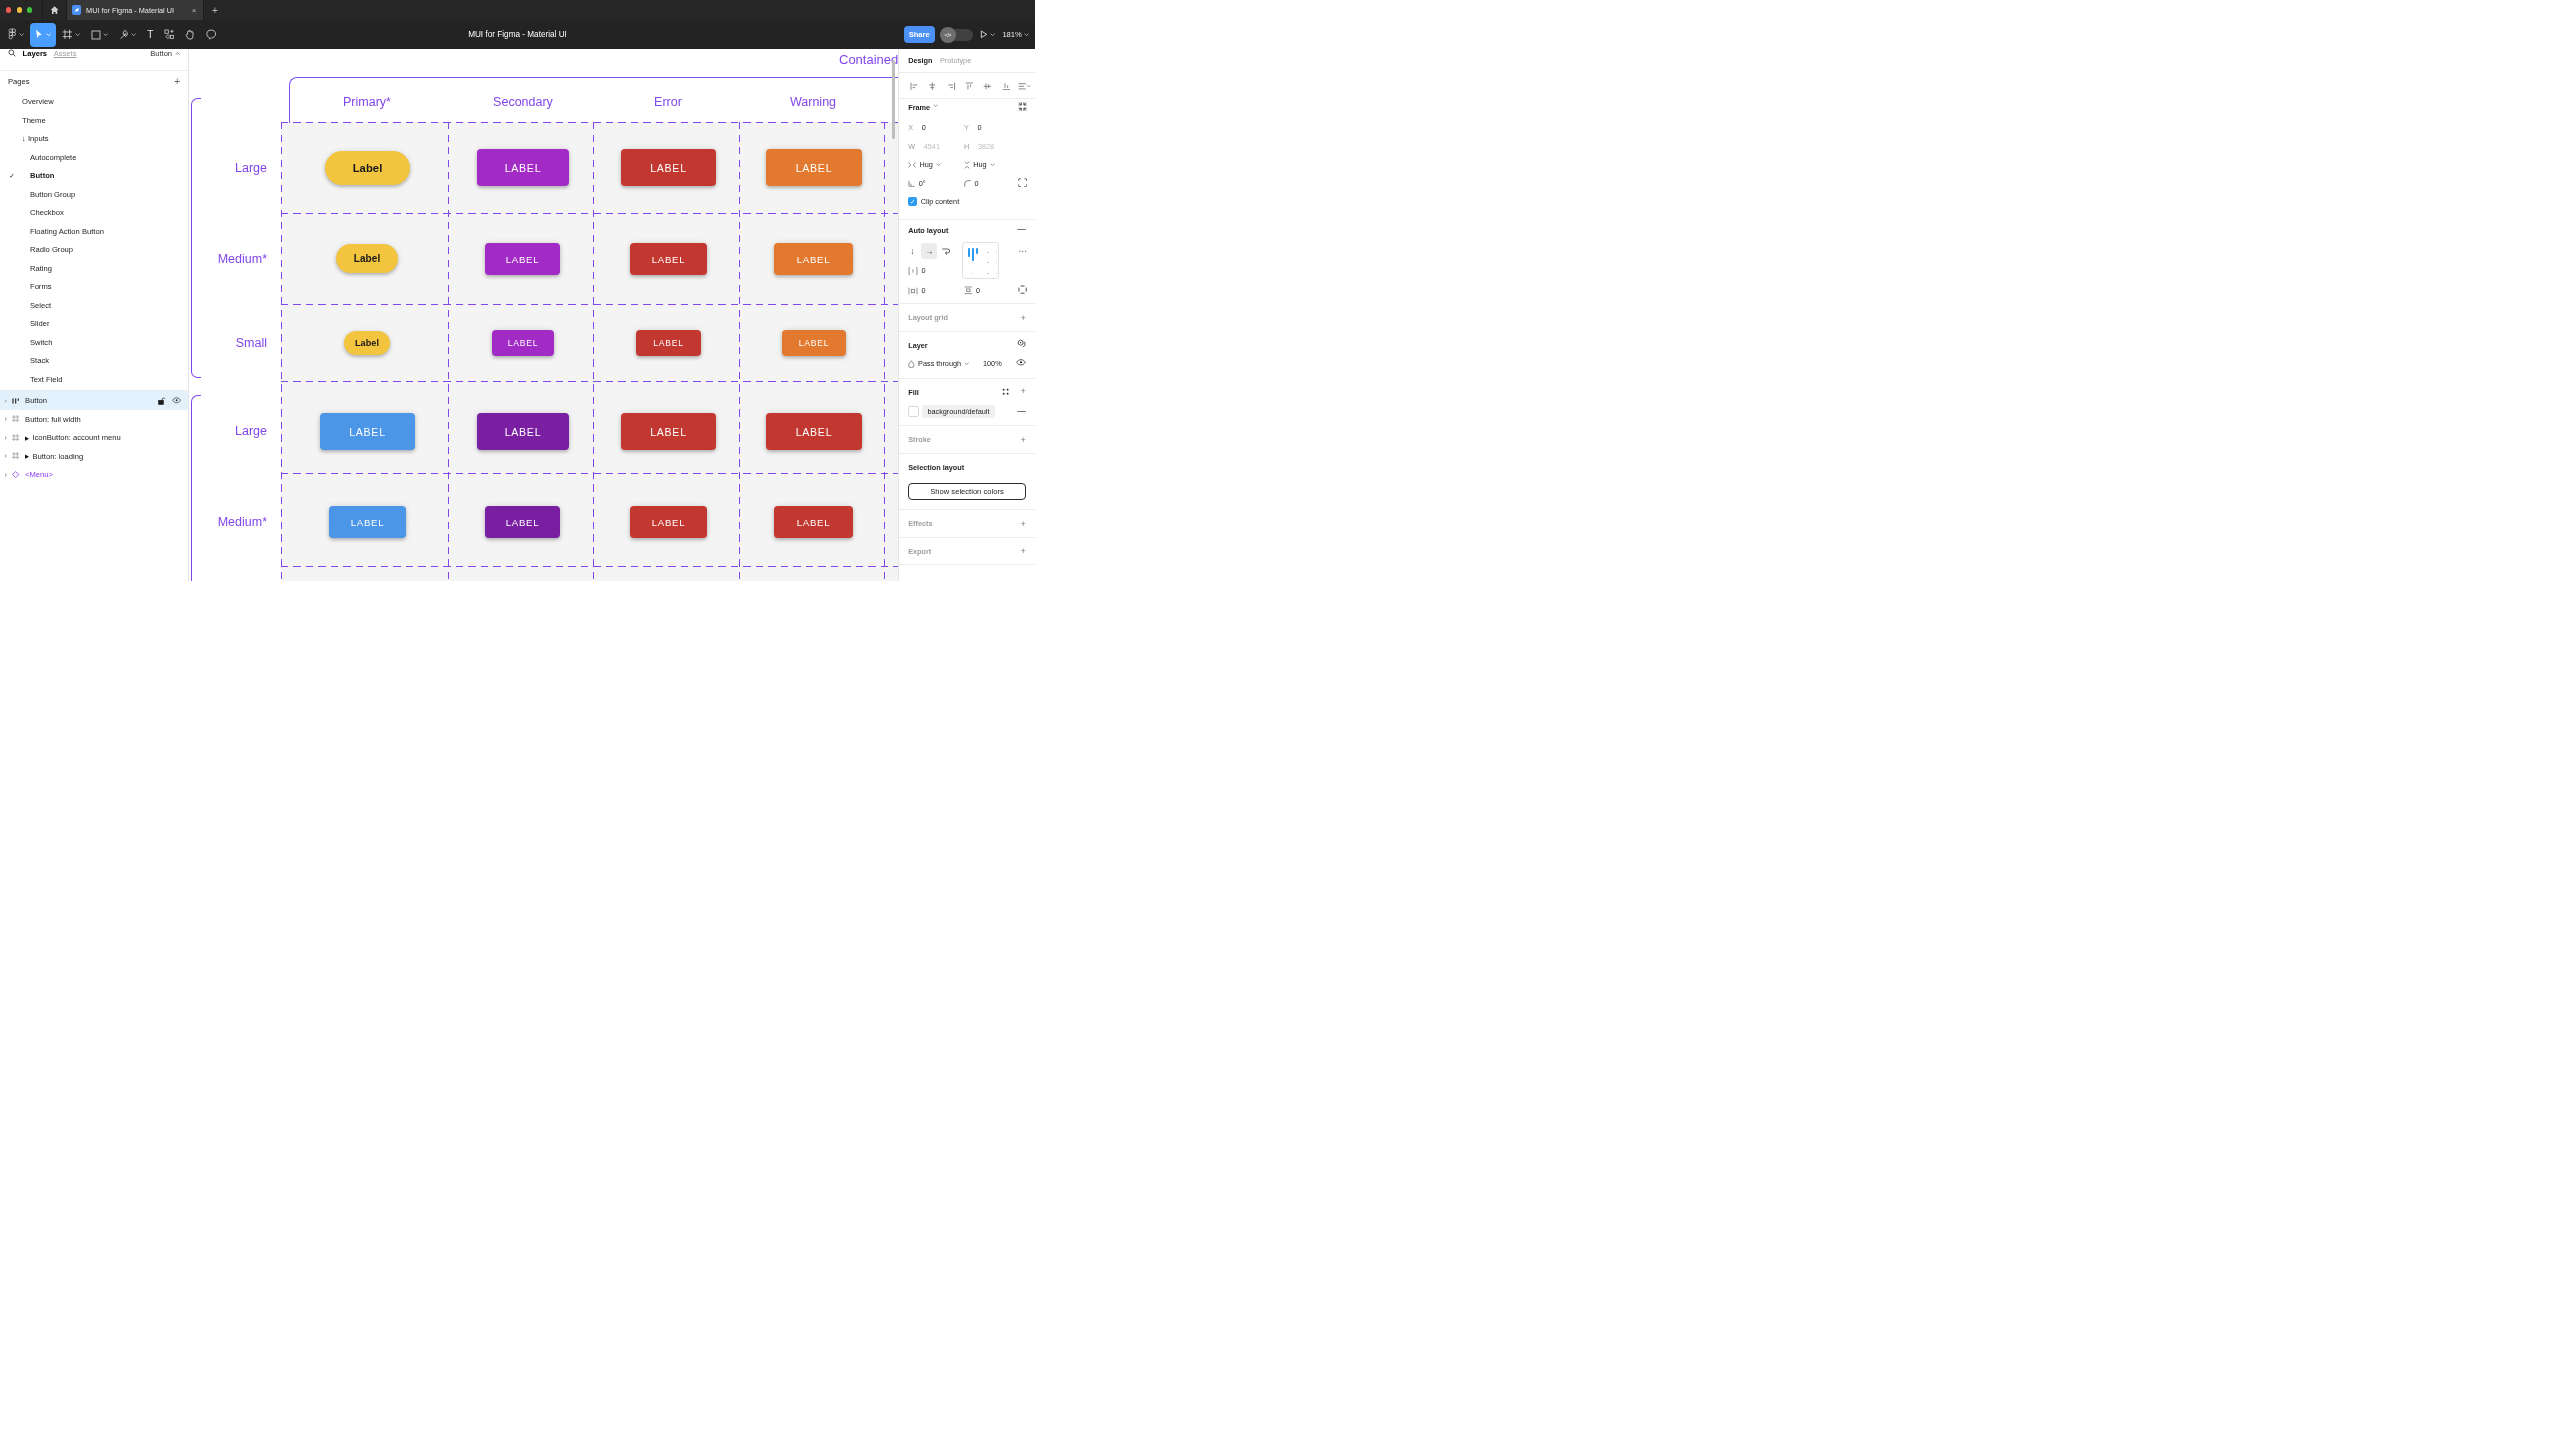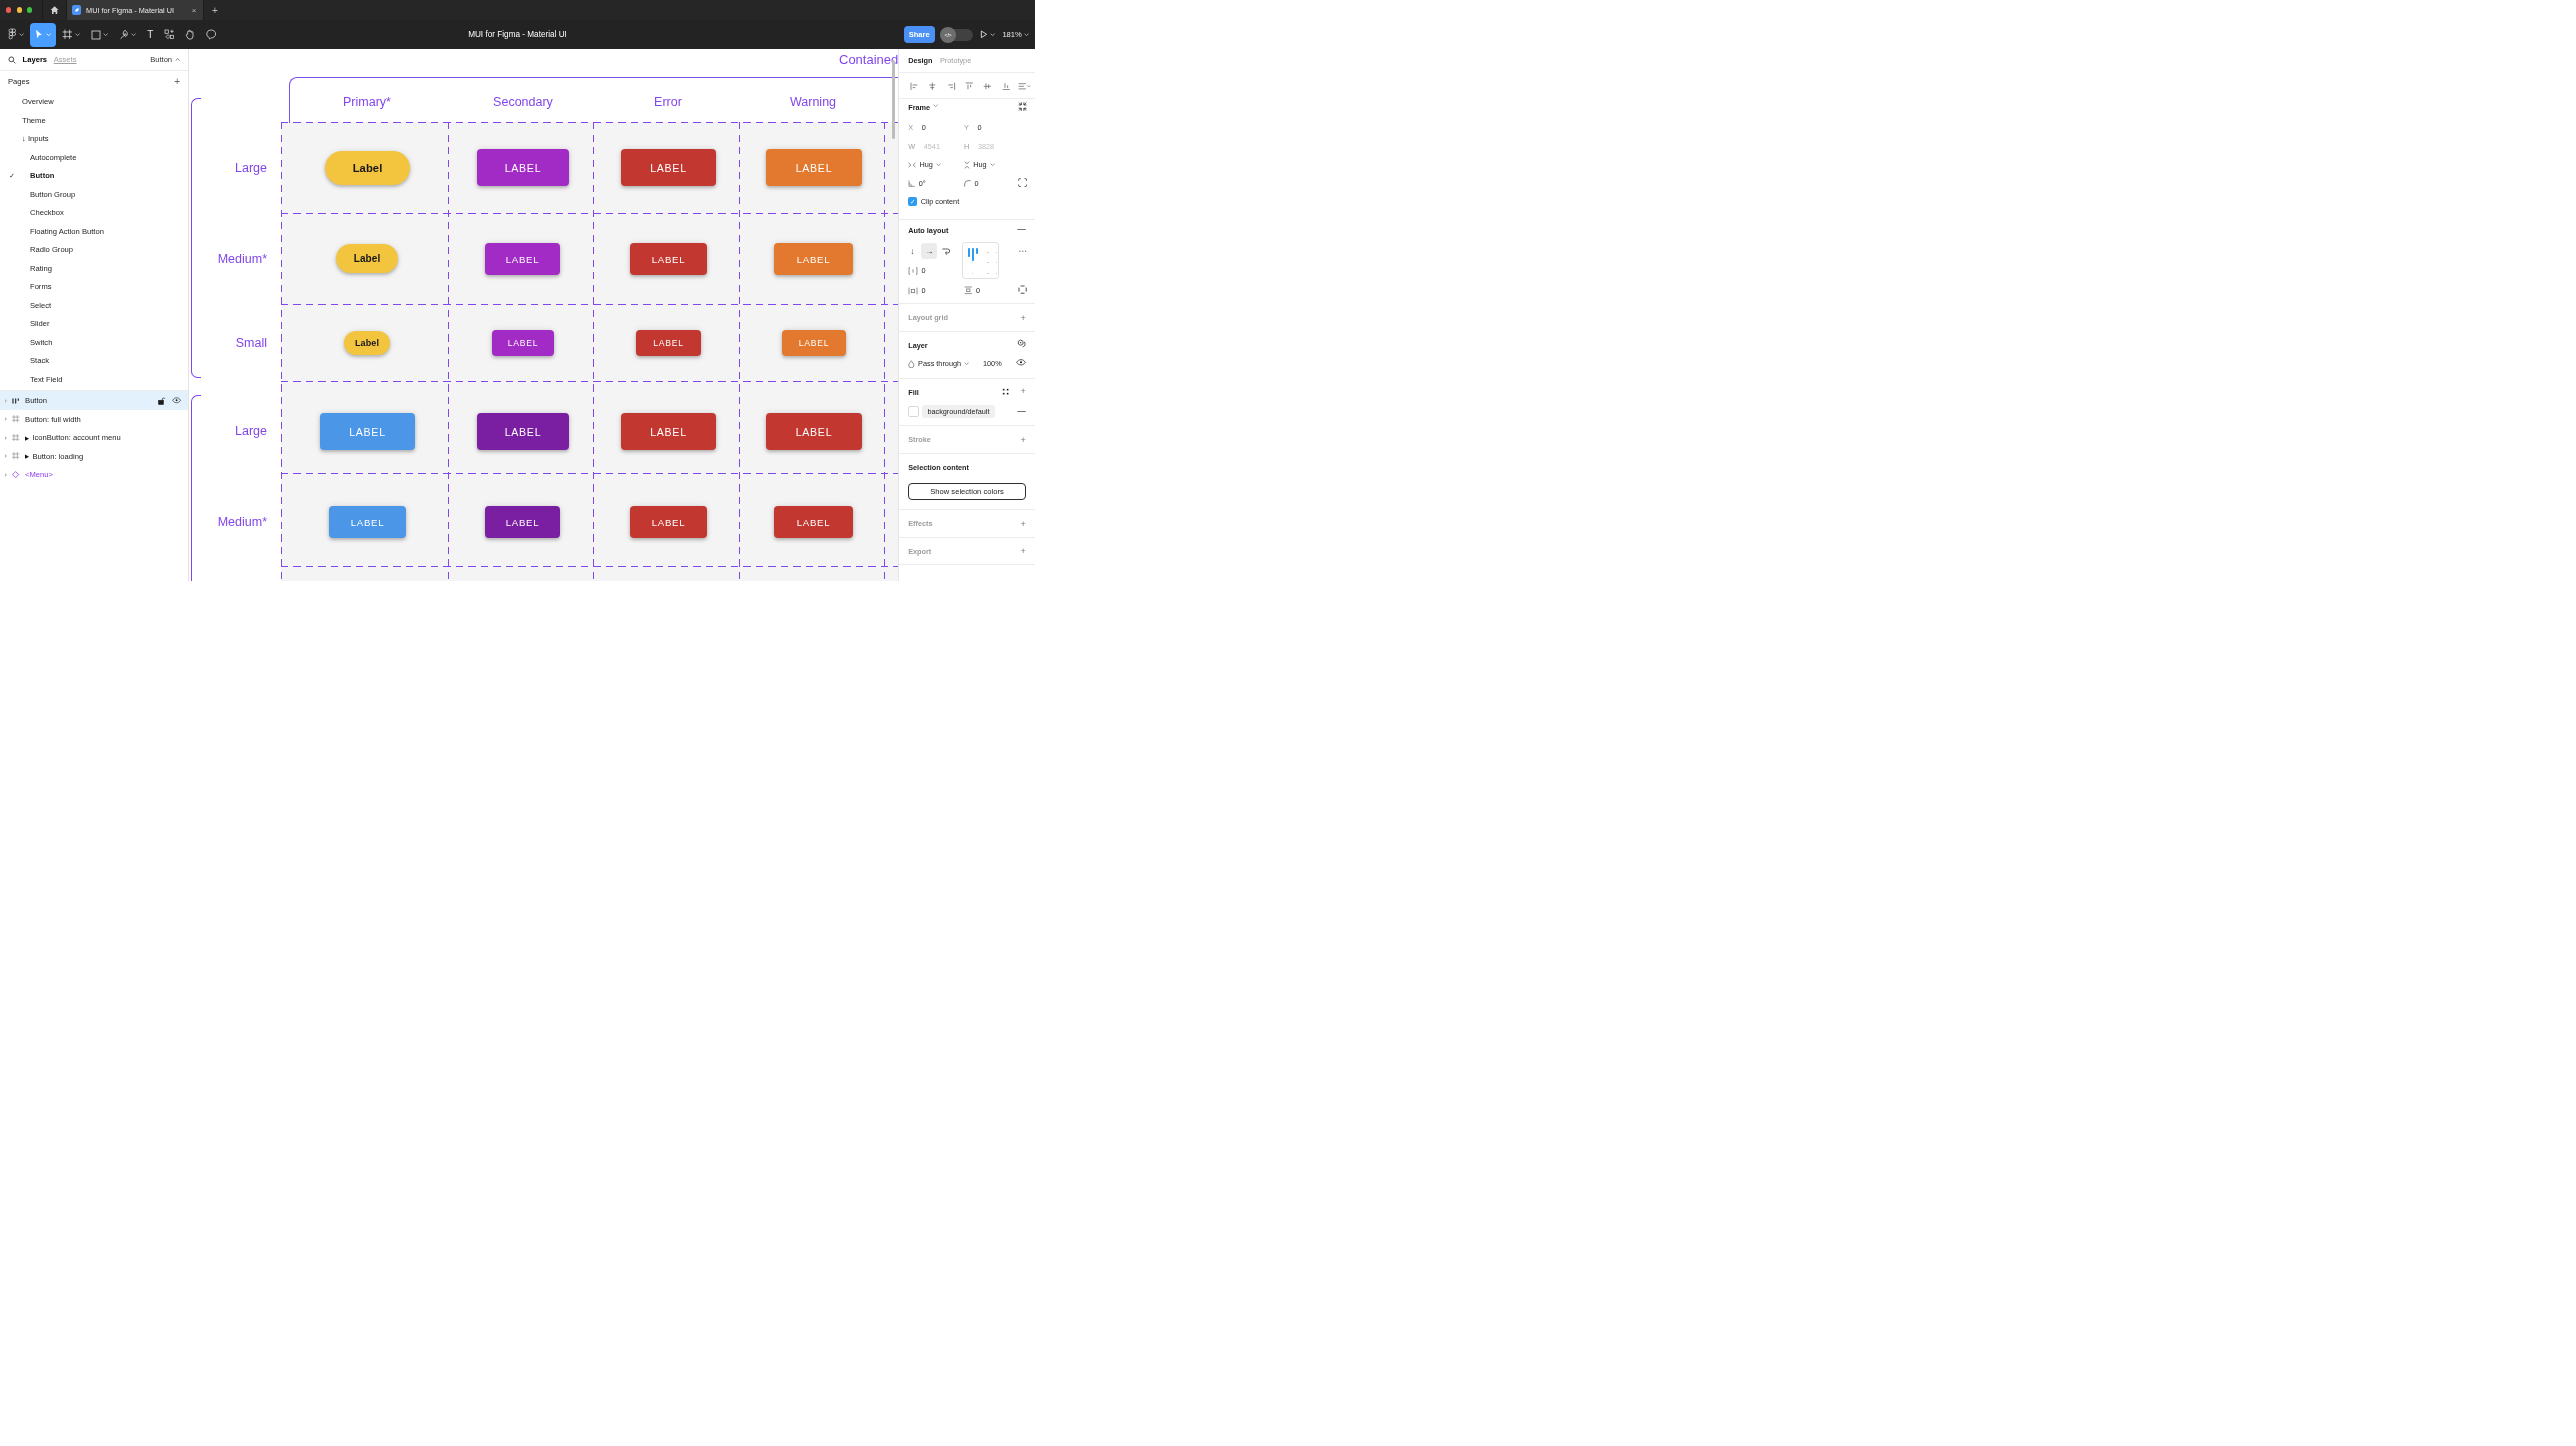--- a/index.html
+++ b/index.html
@@ -30,21 +30,21 @@
   .share-btn { background:#4a90f5; color:#fff; font-size:7.6px; font-weight:600; border:none; border-radius:4px; width:31px; height:17px; }
   .dev-toggle { width:32px; height:12px; background:#414141; border-radius:6.6px; position:relative; }
   .dev-knob { position:absolute; left:-1.3px; top:-2px; width:16px; height:16px; border-radius:50%; background:#6d6d6d; color:#fff; font-size:5.3px; display:flex; align-items:center; justify-content:center; letter-spacing:-0.3px; }
   .zoom-ctl { color:#e8e8e8; font-size:7.6px; display:flex; align-items:center; gap:2.6px; }
 
   .chev-dn { width:5.3px; height:3.3px; }
   .chev-dn path { fill:none; stroke:#b9b9b9; stroke-width:1.3; }
 
   
   #sidebar { position:absolute; left:0; top:49px; width:189px; bottom:0; background:#fff; border-right:0.7px solid #e3e3e3; font-size:7.6px; color:#1e1e1e; }
-  #sb-head { height:22.4px; border-bottom:0.7px solid #ececec; display:flex; align-items:center; padding:0 8px; gap:6.6px; }
+  #sb-head { height:22.4px; border-bottom:0.7px solid #ececec; display:flex; align-items:flex-start; padding:0 8px; gap:6.6px; }
   #sb-head .sb-tab-active { font-weight:700; color:#000; }
   #sb-head .sb-tab { color:#9e9e9e;text-decoration:underline; }
   #sb-page-sel { margin-left:auto; color:#333; display:flex; align-items:center; gap:2.6px; }
   #pages-head { height:21px; display:flex; align-items:center; padding:0 8px; }
   #pages-head .ph-label { font-weight:400; color:#1e1e1e; }
   #pages-head .ph-add { margin-left:auto; color:#666; font-size:10px; font-weight:400; }
   .page-row { height:18.5px; display:flex; align-items:center; position:relative; }
   .pg-check { position:absolute; left:9.2px; width:9.2px; color:#000; font-size:6.6px; }
   .pg-label.lv1 { padding-left:22px; }
   .pg-label.lv2 { padding-left:30px; }
@@ -725,21 +725,21 @@
       </span>
       <span class="p-abs" style="right:9.2px;top:27px;font-size:8.6px">—</span>
     </div>
 
     <div class="sect" style="height:28px">
       <span class="sect-head gray" style="top:9.2px">Stroke</span>
       <span class="s-plus" style="top:8.6px">+</span>
     </div>
 
     <div class="sect" style="height:56px">
-      <span class="sect-head" style="top:9.2px">Selection content</span>
+      <span class="sect-head" style="top:9.2px">Selection layout</span>
       <button class="outline-btn" style="top:29px">Show selection colors</button>
     </div>
 
     <div class="sect" style="height:28px">
       <span class="sect-head gray" style="top:9.2px">Effects</span>
       <span class="s-plus" style="top:8.6px">+</span>
     </div>
 
     <div class="sect" style="height:27px">
       <span class="sect-head gray" style="top:8.6px">Export</span>

